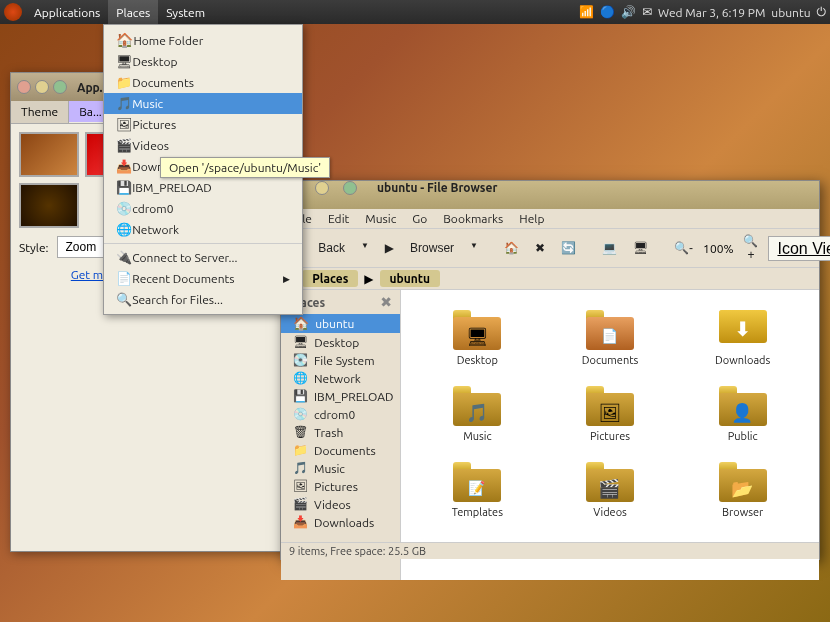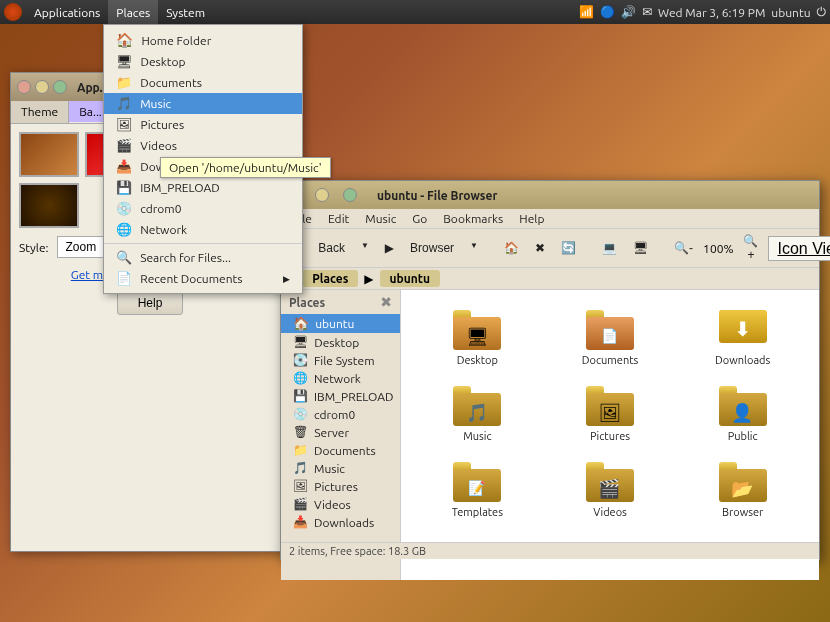--- a/index.html
+++ b/index.html
@@ -77,21 +77,21 @@
       z-index: 2000;
       padding: 4px 0;
     }
     .menu-item {
       display: flex;
       align-items: center;
       padding: 3px 12px;
       cursor: pointer;
       color: #222;
       font-size: 12px;
-      gap: 8px;
+      gap: 0;
     }
     .menu-item.hovered { background: #4a90d9; color: white; }
     .menu-separator {
       height: 1px;
       background: #ccc;
       margin: 3px 0;
     }
     .submenu-indicator::after {
       content: '▶';
       font-size: 9px;
@@ -221,21 +221,21 @@
       height: 380px;
       background: #f0ece0;
       border: 1px solid #888;
       box-shadow: 3px 3px 12px rgba(0,0,0,0.5);
       z-index: 500;
     }
     .file-titlebar {
       background: linear-gradient(to bottom, #c8b888, #b0a070);
       height: 28px;
       display: flex;
-      align-items: center;
+      align-items: flex-start;
       padding: 0 6px;
       gap: 14px;
     }
     .file-title {
       color: #222;
       font-size: 12px;
       margin-left: 6px;
       font-weight: bold;
     }
     .file-menubar {
@@ -586,21 +586,21 @@
       <div class="sidebar-item">
         <span class="si-ibm"></span>
         <span>IBM_PRELOAD</span>
       </div>
       <div class="sidebar-item">
         <span class="si-cdrom"></span>
         <span>cdrom0</span>
       </div>
       <div class="sidebar-item">
         <span class="si-trash"></span>
-        <span>Server</span>
+        <span>Trash</span>
       </div>
       <div class="sidebar-item">
         <span class="si-docs"></span>
         <span>Documents</span>
       </div>
       <div class="sidebar-item">
         <span class="si-music"></span>
         <span>Music</span>
       </div>
       <div class="sidebar-item">
@@ -707,21 +707,21 @@
               <div class="folder-overlay">📂</div>
             </div>
           </div>
           <span class="icon-label">Browser</span>
         </div>
 
       </div>
     </div>
   </div>
   <div class="file-statusbar">
-    <span>2 items, Free space: 18.3 GB</span>
+    <span>9 items, Free space: 25.5 GB</span>
   </div>
 </div>
 
 <div class="places-menu">
   <div class="menu-item">
     <span class="mi-home"></span>
     <span>Home Folder</span>
   </div>
   <div class="menu-item">
     <span class="mi-desktop"></span>
@@ -754,24 +754,28 @@
   <div class="menu-item">
     <span class="mi-cd"></span>
     <span>cdrom0</span>
   </div>
   <div class="menu-item">
     <span class="mi-network"></span>
     <span>Network</span>
   </div>
   <div class="menu-separator"></div>
   <div class="menu-item">
-    <span class="mi-search"></span>
-    <span>Search for Files...</span>
+    <span class="mi-server"></span>
+    <span>Connect to Server...</span>
   </div>
   <div class="menu-item submenu-indicator">
     <span class="mi-recent"></span>
     <span>Recent Documents</span>
   </div>
+  <div class="menu-item">
+    <span class="mi-search"></span>
+    <span>Search for Files...</span>
+  </div>
 </div>
 
 <div class="tooltip">
-  <span>Open '/home/ubuntu/Music'</span>
+  <span>Open '/space/ubuntu/Music'</span>
 </div>
 
 </body></html>

